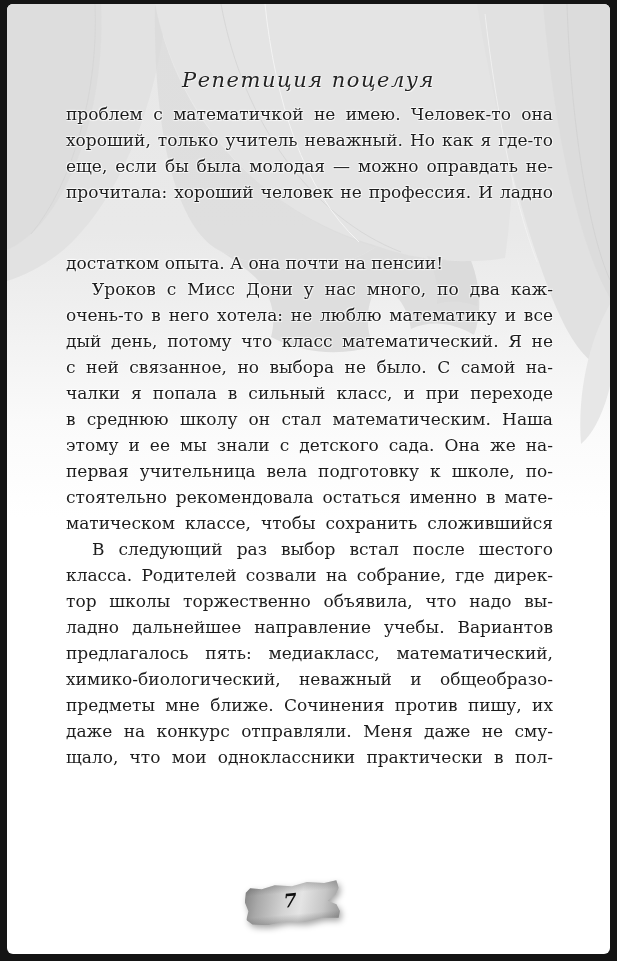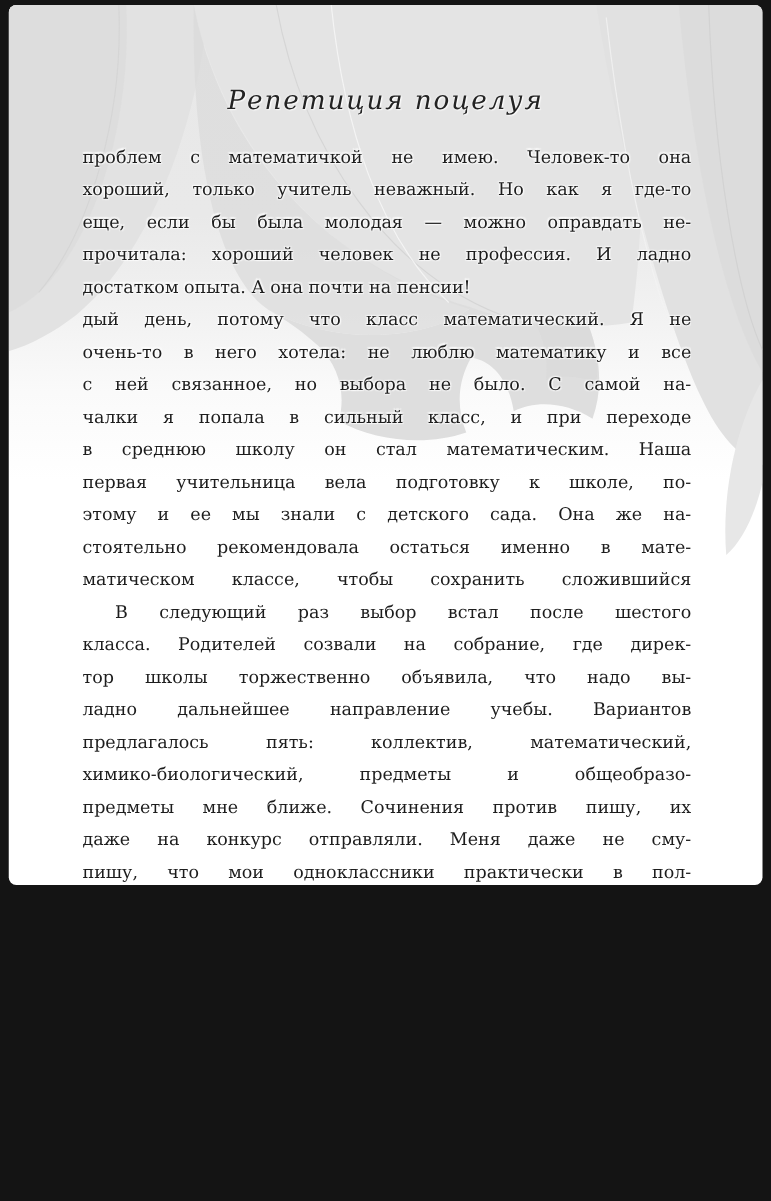--- a/index.html
+++ b/index.html
@@ -15,21 +15,21 @@
     position: relative;
     width: 617px;
     height: 961px;
     background: #141414;
   }
   .page {
     position: absolute;
     left: 7px;
     top: 4px;
     width: 603px;
-    height: 704px;
+    height: 950px;
     border-radius: 6px;
     overflow: hidden;
     background: linear-gradient(180deg,
       #e8e8e8 0%, #e9e9e9 24%, #f1f1f1 34%,
       #fafafa 44%, #ffffff 54%, #ffffff 100%);
   }
   .curtain {
     position: absolute;
     left: 0;
     top: 0;
@@ -43,39 +43,39 @@
     text-align: center;
     font-style: italic;
     font-size: 21px;
     letter-spacing: 1.5px;
     color: #232323;
     text-shadow: 0 0 2px rgba(255,255,255,0.9), 1px 1px 1px rgba(255,255,255,0.8);
   }
   .text-block {
     position: absolute;
     left: 59px;
-    top: 109px;
+    top: 97px;
     width: 487px;
-    font-size: 14px;
+    font-size: 17px;
     color: #1d1d1d;
   }
   .line {
     height: 26px;
     line-height: 26px;
     text-align: justify;
     text-align-last: justify;
     overflow: hidden;
     white-space: normal;
     text-shadow:
       1px 1px 1px rgba(255,255,255,0.75),
       -1px -1px 1px rgba(255,255,255,0.75),
       -1px 1px 1px rgba(255,255,255,0.6),
       1px -1px 1px rgba(255,255,255,0.6);
   }
-  .line.last { text-align-last: left; }
+  .line.last { text-align-last: left; margin-top: 45px; }
   .line.indent { text-indent: 26px; }
   .ticket-wrap {
     position: absolute;
     left: 238px;
     top: 879px;
     filter: drop-shadow(2px 3px 3px rgba(0,0,0,0.35));
   }
   .ticket {
     width: 95px;
     height: 40px;
@@ -129,38 +129,39 @@
     </svg>
 
     <div class="running-header">Репетиция поцелуя</div>
 
     <div class="text-block">
         <div class="line">проблем с математичкой не имею. Человек-то она</div>
         <div class="line">хороший, только учитель неважный. Но как я где-то</div>
         <div class="line">еще, если бы была молодая — можно оправдать не-</div>
         <div class="line">прочитала: хороший человек не профессия. И ладно</div>
         <div class="line last">достатком опыта. А она почти на пенсии!</div>
+        <div class="line indent">Уроков с Мисс Дони у нас много, по два каж-</div>
+        <div class="line">очень-то в него хотела: не люблю математику и все</div>
         <div class="line">дый день, потому что класс математический. Я не</div>
-        <div class="line">очень-то в него хотела: не люблю математику и все</div>
         <div class="line">с ней связанное, но выбора не было. С самой на-</div>
         <div class="line">чалки я попала в сильный класс, и при переходе</div>
         <div class="line">в среднюю школу он стал математическим. Наша</div>
+        <div class="line">этому и ее мы знали с детского сада. Она же на-</div>
         <div class="line">первая учительница вела подготовку к школе, по-</div>
-        <div class="line">этому и ее мы знали с детского сада. Она же на-</div>
         <div class="line">стоятельно рекомендовала остаться именно в мате-</div>
         <div class="line">матическом классе, чтобы сохранить сложившийся</div>
         <div class="line indent">В следующий раз выбор встал после шестого</div>
         <div class="line">класса. Родителей созвали на собрание, где дирек-</div>
         <div class="line">тор школы торжественно объявила, что надо вы-</div>
         <div class="line">ладно дальнейшее направление учебы. Вариантов</div>
-        <div class="line">предлагалось пять: коллектив, математический,</div>
-        <div class="line">химико-биологический, предметы и общеобразо-</div>
+        <div class="line">предлагалось пять: медиакласс, математический,</div>
+        <div class="line">химико-биологический, неважный и общеобразо-</div>
         <div class="line">предметы мне ближе. Сочинения против пишу, их</div>
         <div class="line">даже на конкурс отправляли. Меня даже не сму-</div>
-        <div class="line">пишу, что мои одноклассники практически в пол-</div>
+        <div class="line">щало, что мои одноклассники практически в пол-</div>
       </div>
 
     <div class="ticket-wrap">
       <div class="ticket">
         <span class="num">7</span>
       </div>
     </div>
 
   </div>
 </div>

